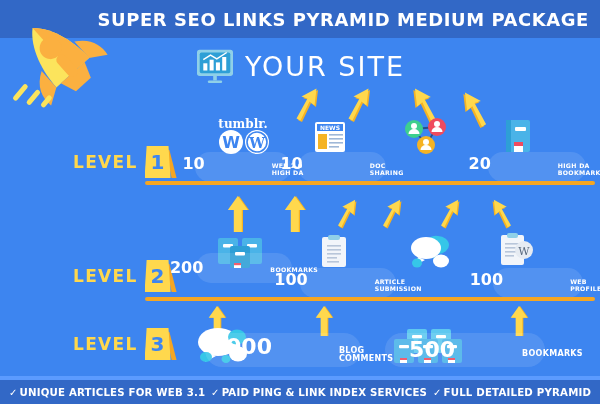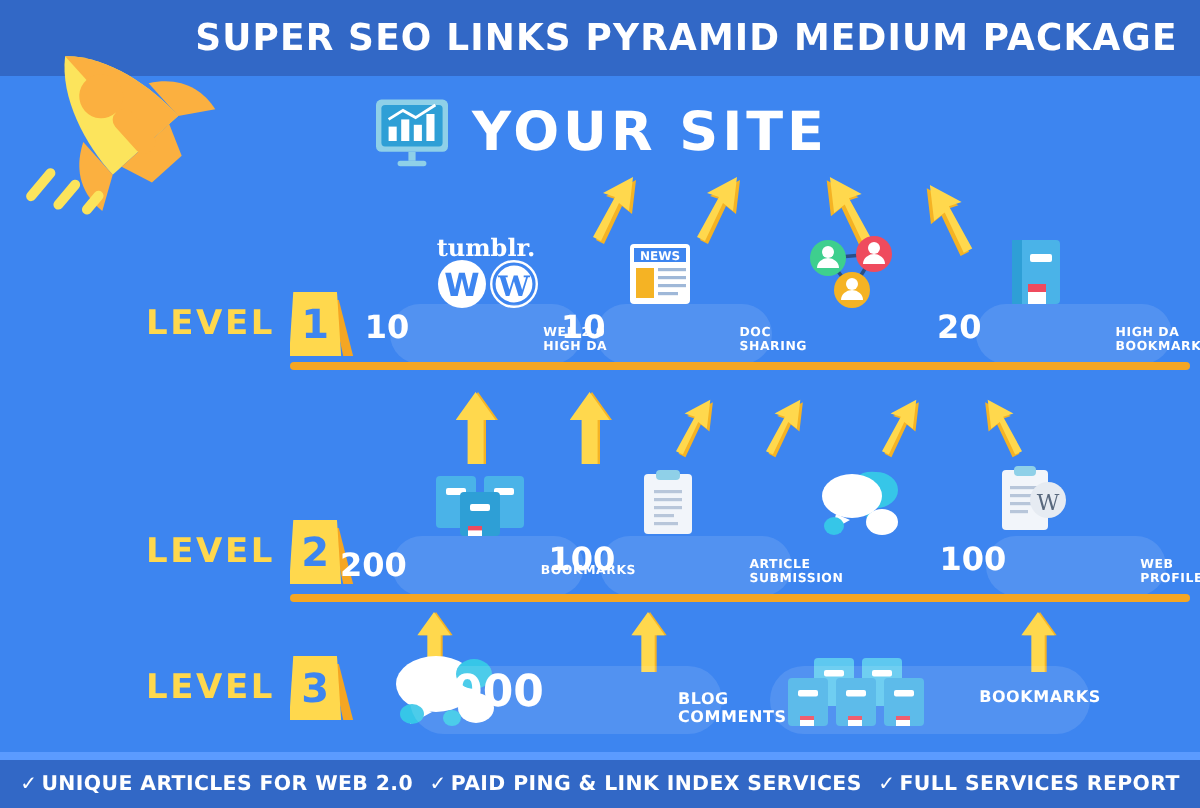--- a/index.html
+++ b/index.html
@@ -36,21 +36,21 @@
   
   .rocket { position:absolute; left:4px; top:8px; width:120px; height:110px; }
 
   
   .yoursite {
     position:absolute; left:0; top:48px; width:600px;
     display:flex; align-items:center; justify-content:center; gap:10px;
   }
   .monitor-icon { width:40px; height:36px; flex:0 0 auto; }
   .yoursite-label {
-    color:#ffffff; font-size:27px; font-weight:bold;
+    color:#ffffff; font-size:27px; font-weight:normal;
     letter-spacing:2px; font-family:"DejaVu Sans", sans-serif;
   }
 
   
   .level-label { position:absolute; display:flex; align-items:center; gap:7px; }
   .level-word {
     color:#ffd84d; font-size:17px; font-weight:bold;
     letter-spacing:1.3px; font-family:"DejaVu Sans", sans-serif;
   }
   .level-badge { position:relative; width:30px; height:32px; }
@@ -350,21 +350,21 @@
     <rect x="3" y="3" width="23" height="30" rx="2" fill="#f2f5fa"></rect>
     <rect x="9" y="1" width="11" height="5" rx="2" fill="#8fd0e8"></rect>
     <rect x="7" y="11" width="14" height="1.6" fill="#b8c6da"></rect>
     <rect x="7" y="15" width="14" height="1.6" fill="#b8c6da"></rect>
     <rect x="7" y="19" width="14" height="1.6" fill="#b8c6da"></rect>
     <rect x="7" y="23" width="9" height="1.6" fill="#b8c6da"></rect>
     <circle cx="26" cy="18" r="9" fill="#e6ebf2"></circle>
     <text x="26" y="23" font-family="DejaVu Serif, serif" font-size="11" fill="#59697e" text-anchor="middle">W</text>
   </svg>
 
-  <div class="pill" style="left:196px; top:268px; width:96px;">
+  <div class="pill" style="left:196px; top:253px; width:96px;">
     <div class="pill-text">
       <span class="pill-num">200</span>
       <span class="pill-cap">
         <span>BOOKMARKS</span>
         <span></span>
       </span>
     </div>
   </div>
   <div class="pill" style="left:300px; top:268px; width:96px;">
     <div class="pill-text">
@@ -441,36 +441,37 @@
     <div class="pill-text" style="margin-left:38px;">
       <span class="pill-num">6000</span>
       <span class="pill-cap">
         <span>BLOG</span>
         <span>COMMENTS</span>
       </span>
     </div>
   </div>
   <div class="pill wide" style="left:385px; top:333px; width:160px;">
     <div class="pill-text" style="margin-left:62px;">
+      <span class="pill-num">500</span>
       <span class="pill-cap">
         <span>BOOKMARKS</span>
         <span></span>
       </span>
     </div>
   </div>
 
   <div class="footer-strip"></div>
   <div class="footer-bar">
     <div class="footer-item">
       <span class="footer-check">✓</span>
-      <span>UNIQUE ARTICLES FOR WEB 2.0</span>
+      <span>UNIQUE ARTICLES FOR WEB 3.1</span>
     </div>
     <div class="footer-item">
       <span class="footer-check">✓</span>
       <span>PAID PING &amp; LINK INDEX SERVICES</span>
     </div>
     <div class="footer-item">
       <span class="footer-check">✓</span>
-      <span>FULL SERVICES REPORT</span>
+      <span>FULL DETAILED PYRAMID</span>
     </div>
   </div>
 
 </div>
 
 </body></html>

